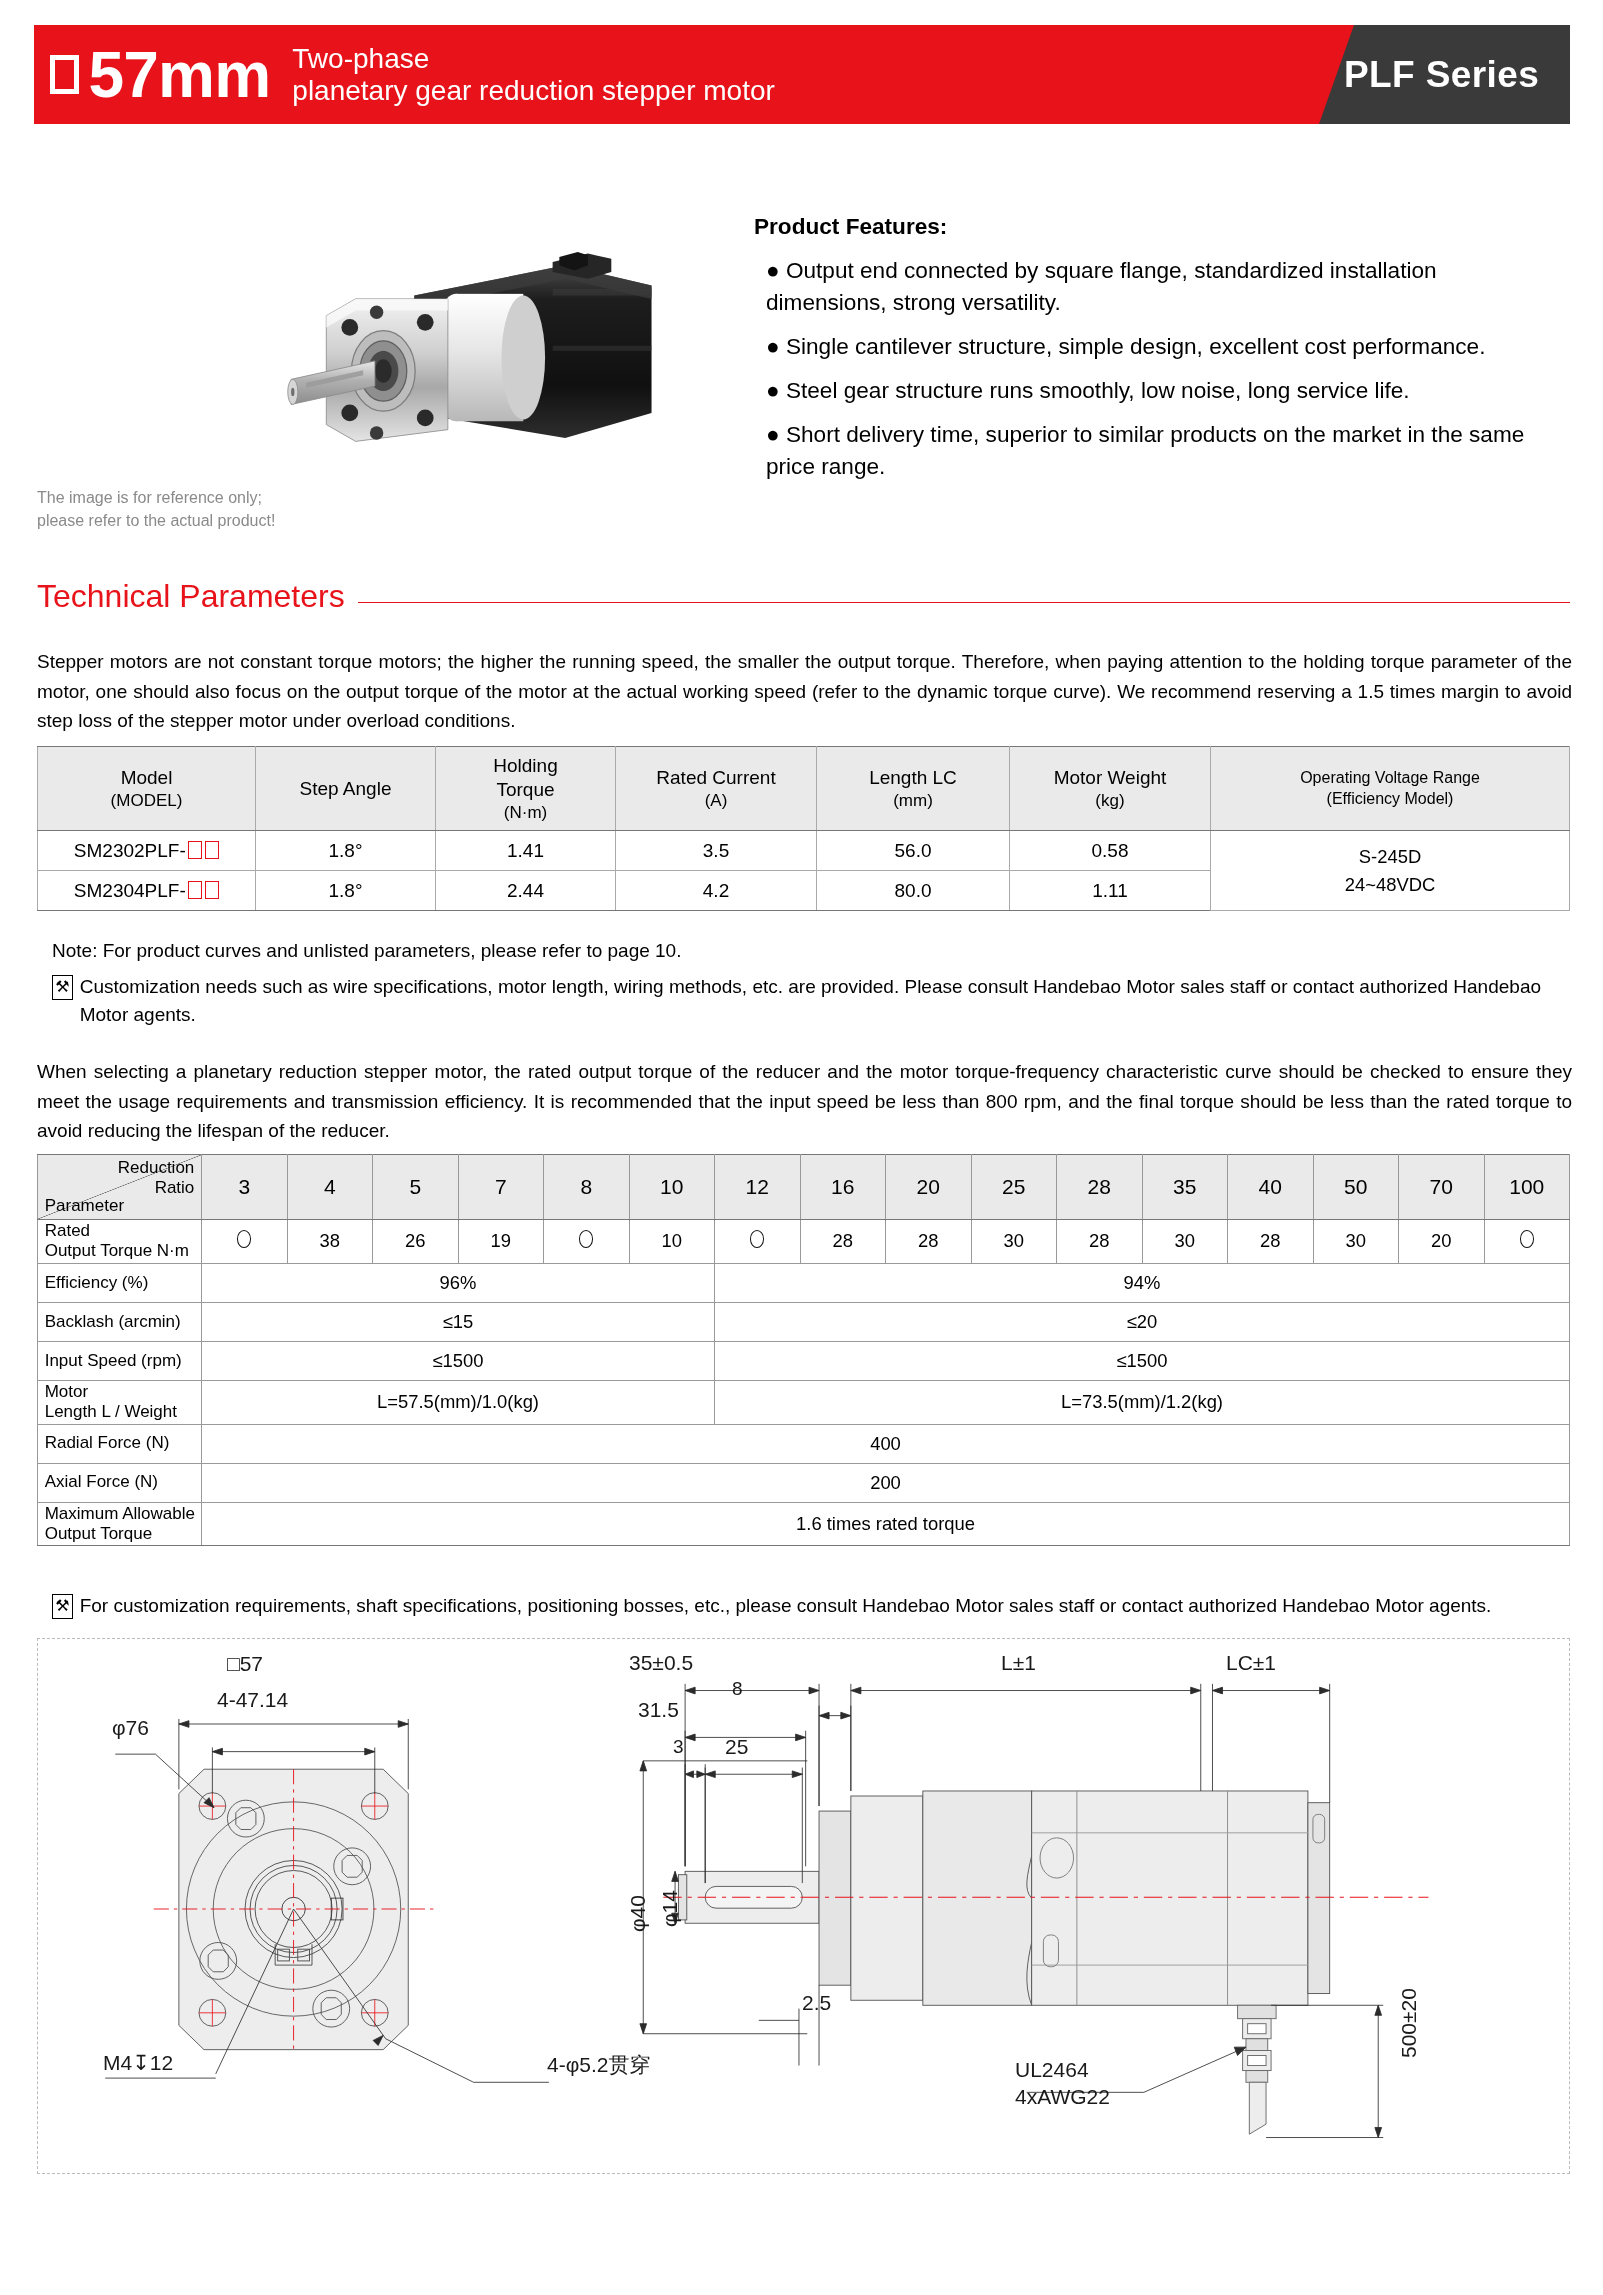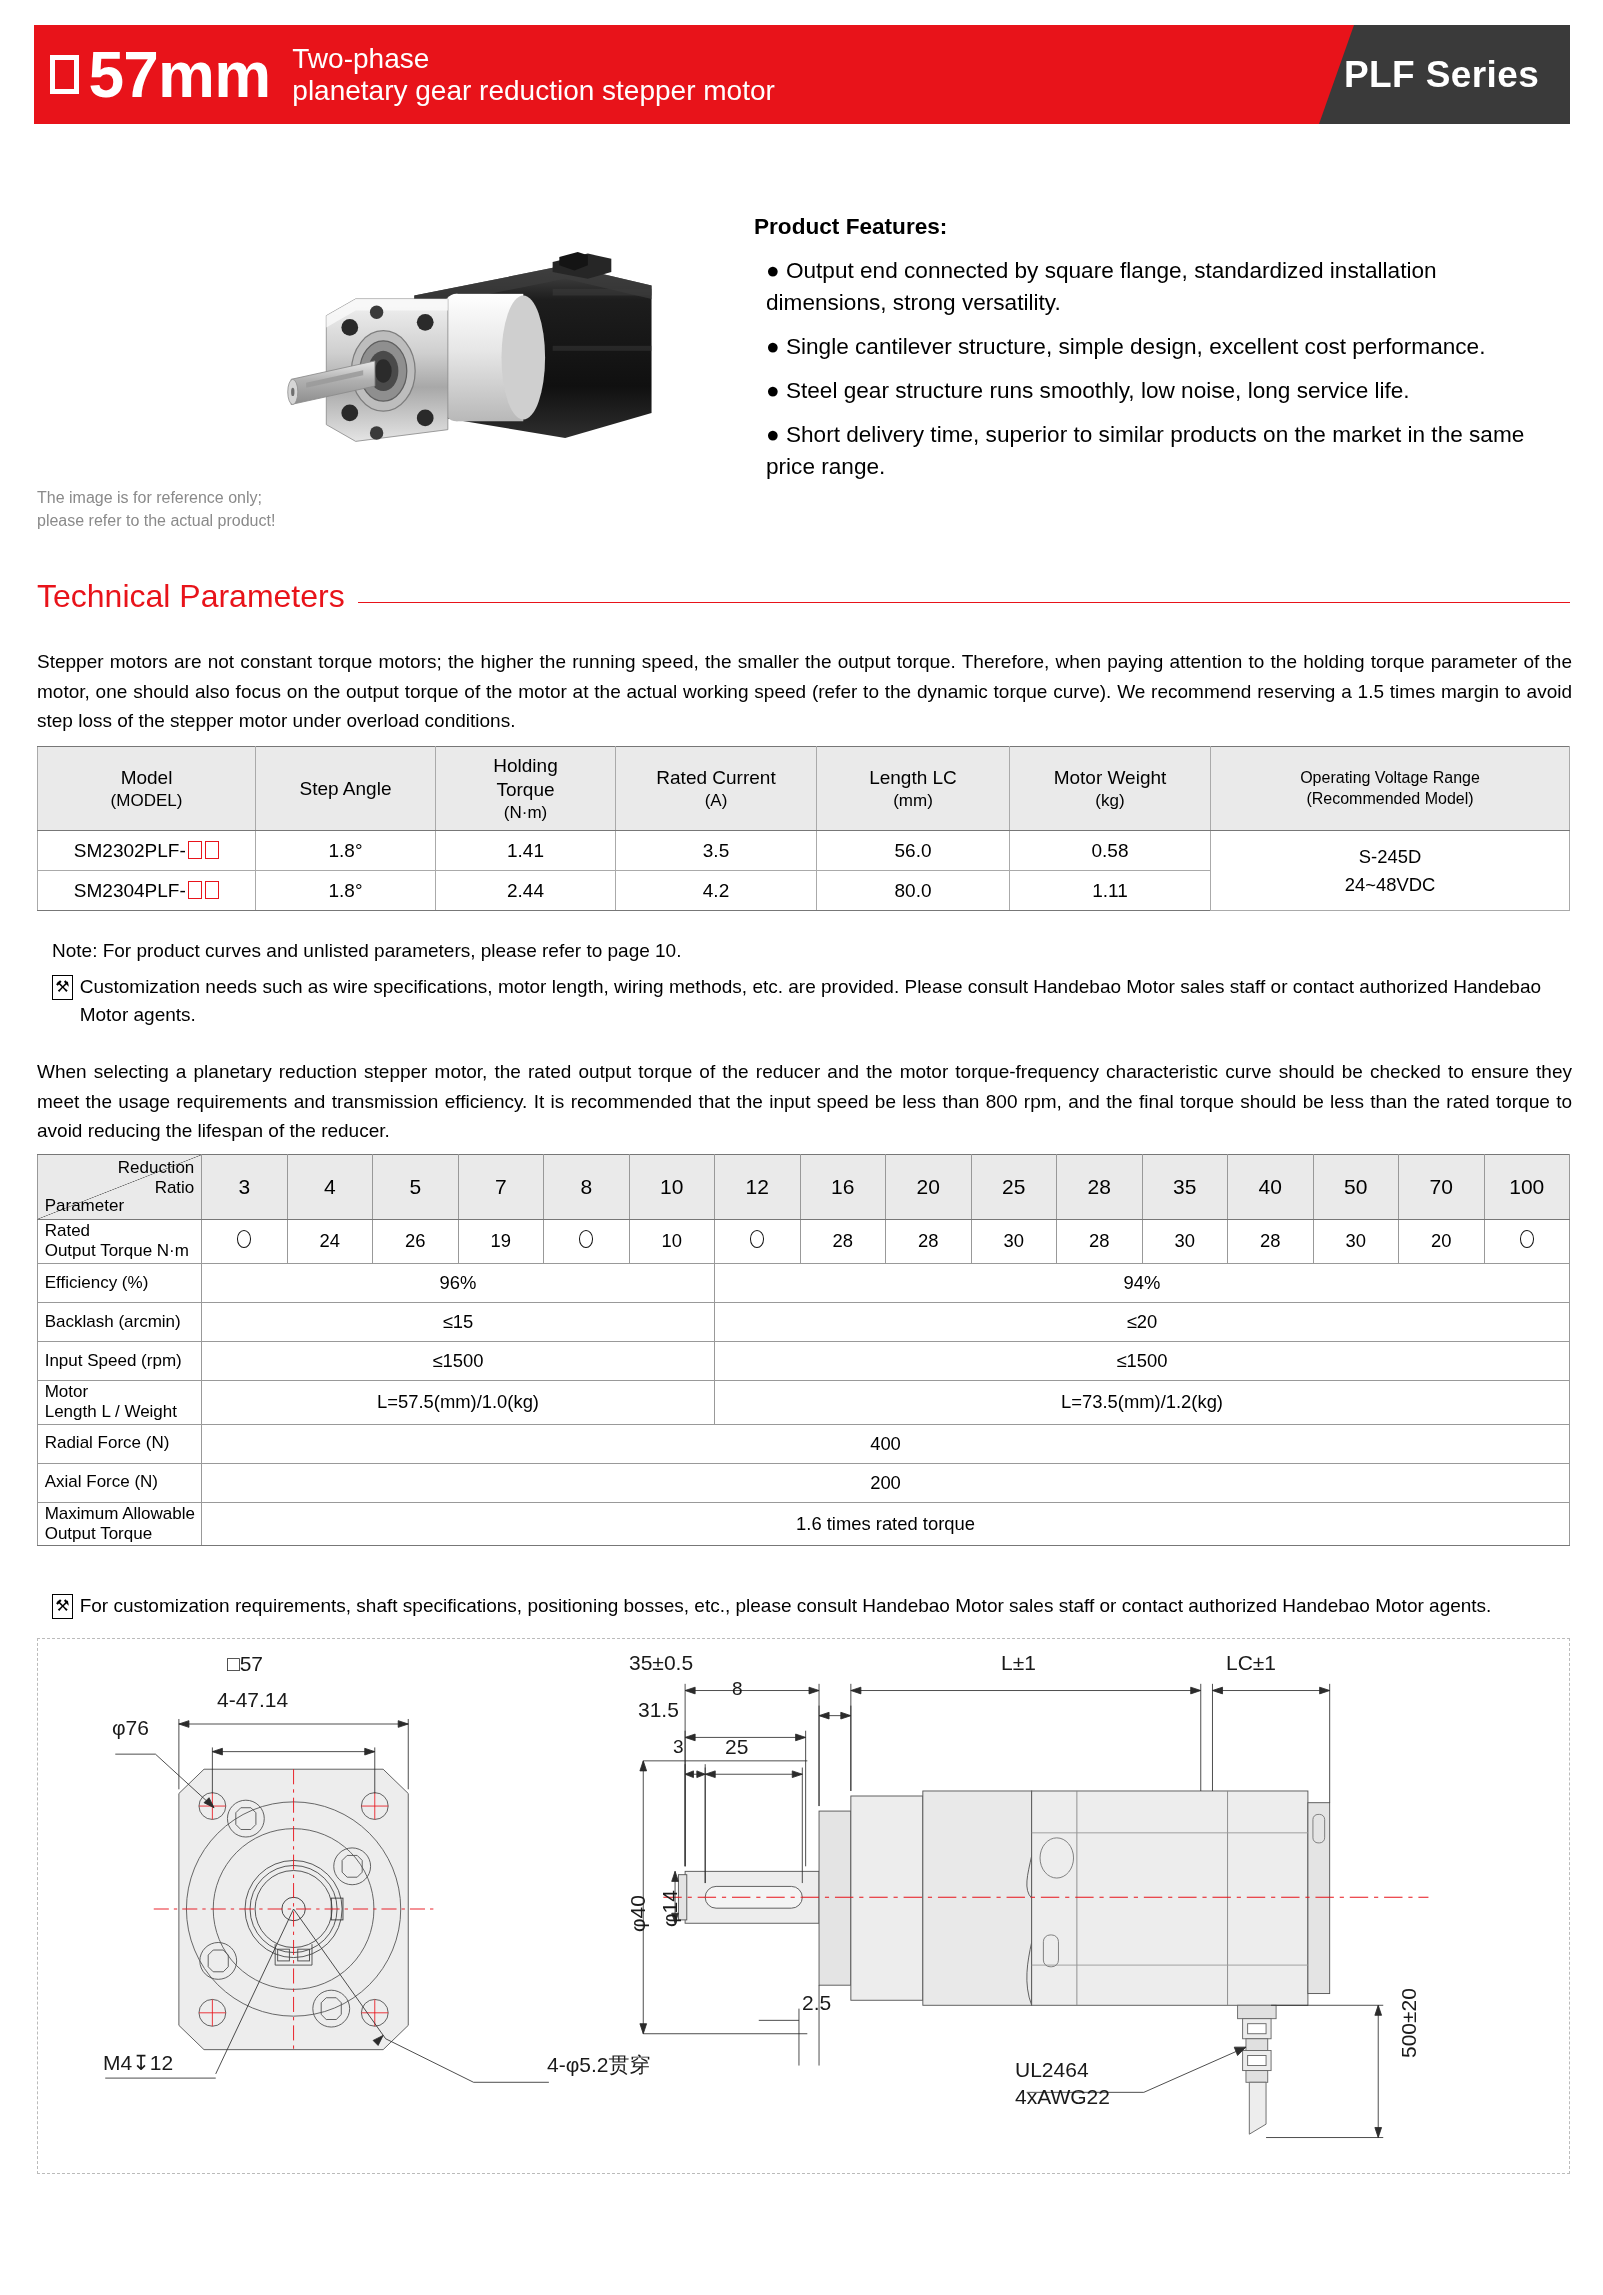--- a/index.html
+++ b/index.html
@@ -375,21 +375,21 @@
       <th style="width:193px">
         <div>Length LC</div>
         <div class="th-sub">(mm)</div>
       </th>
       <th style="width:201px">
         <div>Motor Weight</div>
         <div class="th-sub">(kg)</div>
       </th>
       <th>
         <div class="th-small">Operating Voltage Range</div>
-        <div class="th-small">(Recommended Model)</div>
+        <div class="th-small">(Efficiency Model)</div>
       </th>
     </tr>
   </thead>
   <tbody>
     <tr>
       <td><span>SM2302PLF-</span><span class="redbox"></span><span class="redbox"></span></td>
       <td>1.8°</td>
       <td>1.41</td>
       <td>3.5</td>
       <td>56.0</td>
@@ -450,21 +450,21 @@
     </tr>
   </thead>
   <tbody>
 
     <tr>
       <td class="rowlabel">
         <div>Rated</div>
         <div>Output Torque N·m</div>
       </td>
       <td><span class="circ"></span></td>
-      <td>24</td>
+      <td>38</td>
       <td>26</td>
       <td>19</td>
       <td><span class="circ"></span></td>
       <td>10</td>
       <td><span class="circ"></span></td>
       <td>28</td>
       <td>28</td>
       <td>30</td>
       <td>28</td>
       <td>30</td>

